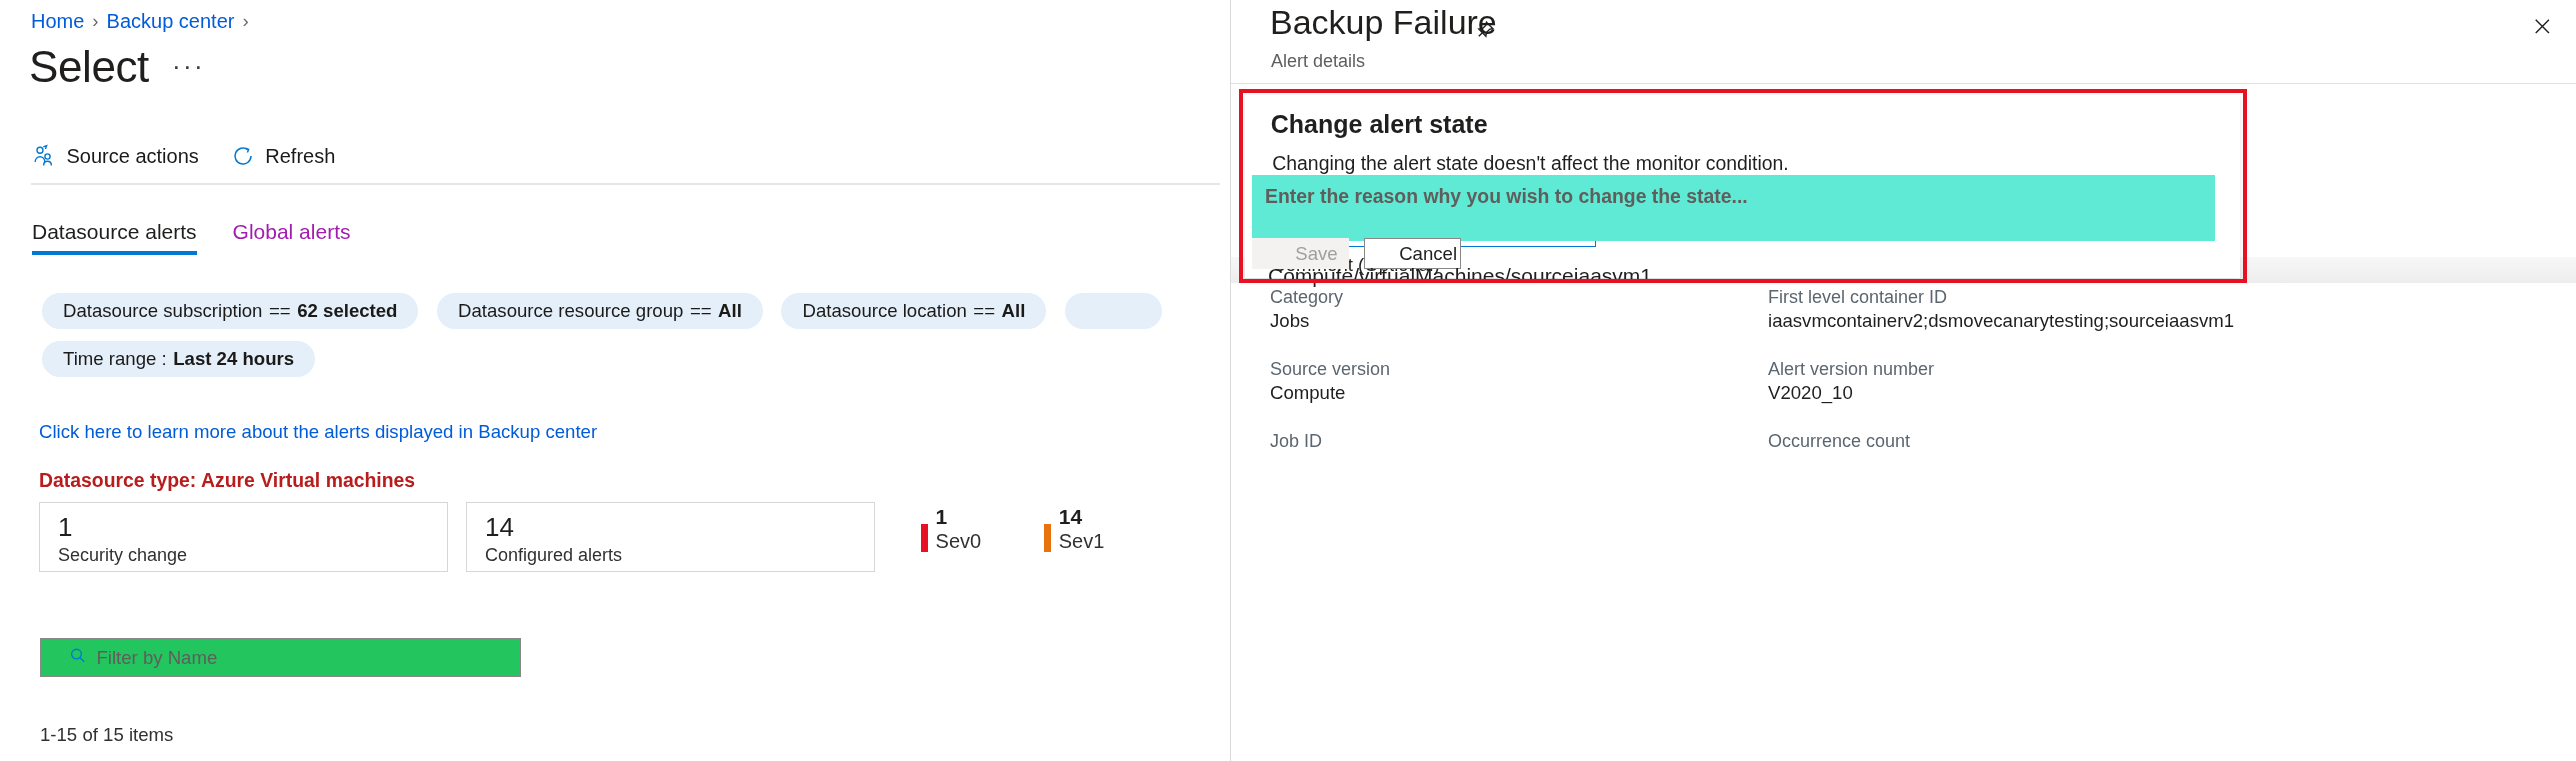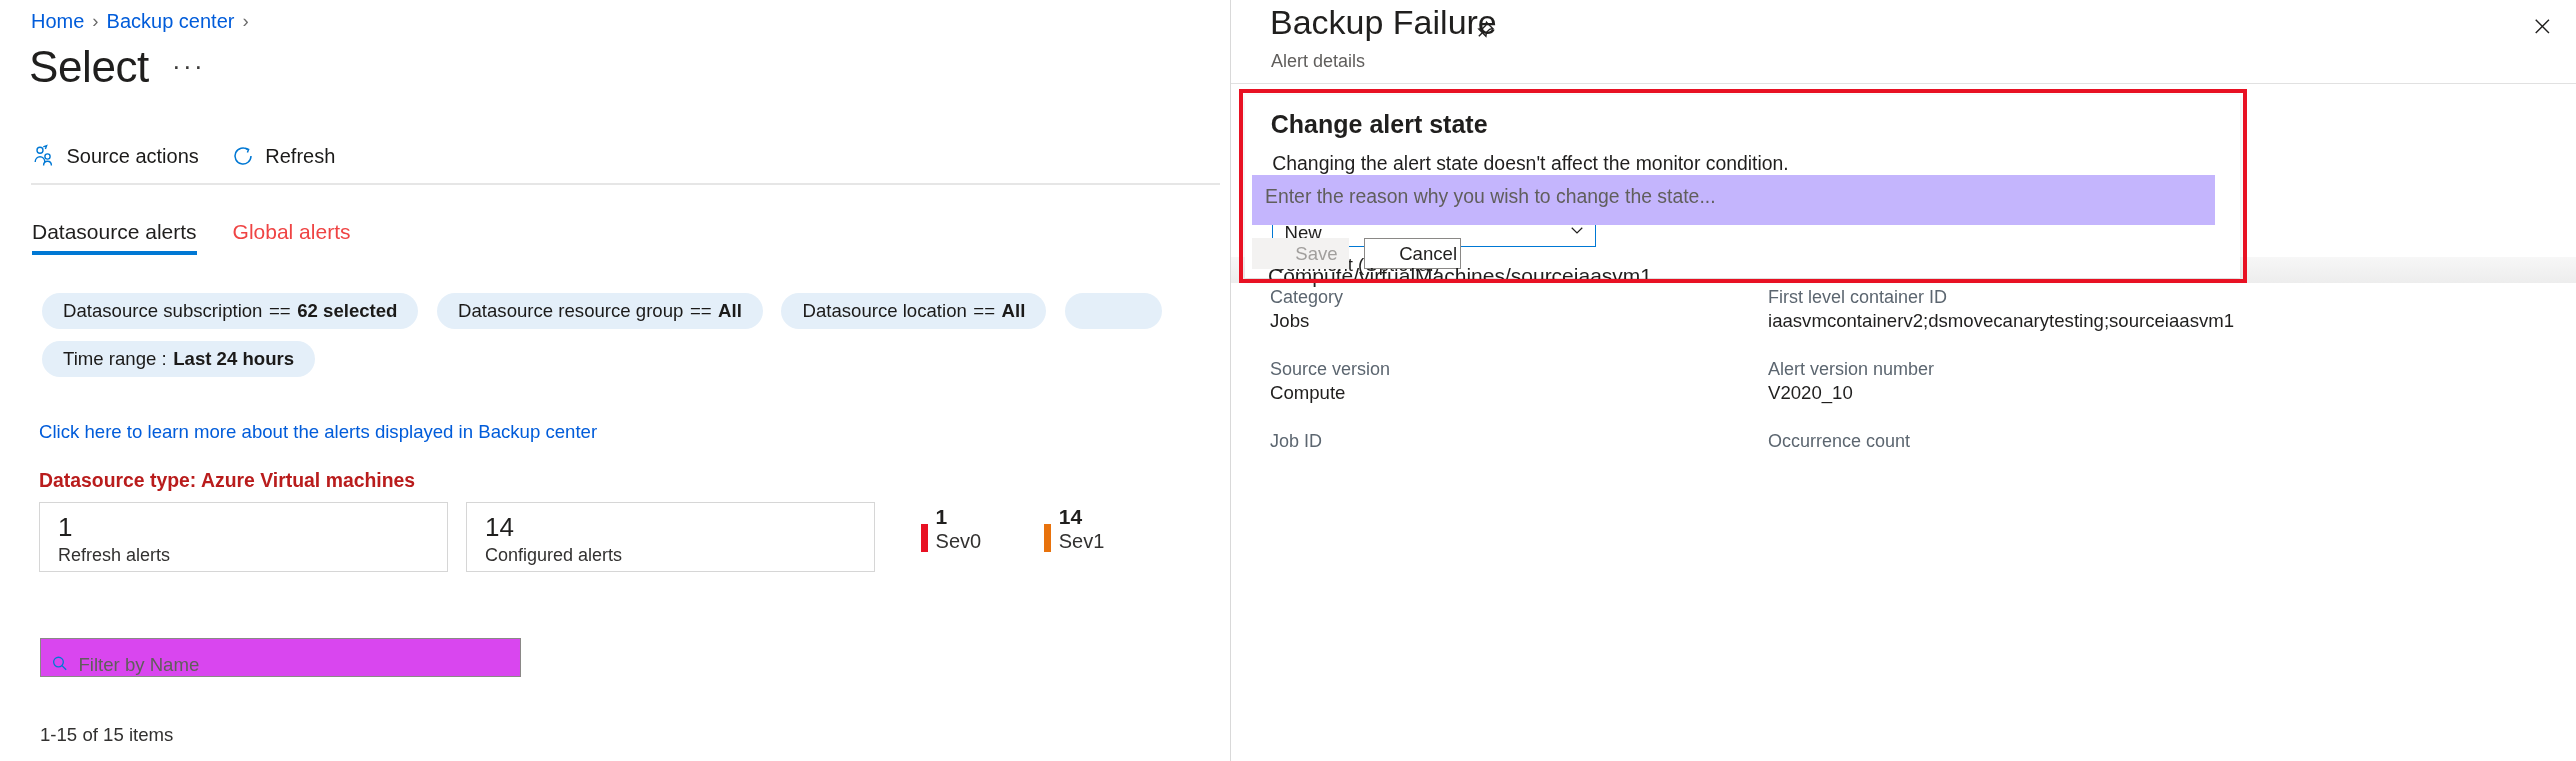--- a/index.html
+++ b/index.html
@@ -52,21 +52,21 @@
   .cmd-rule {
     position: absolute; left: 31px; top: 183px;
     width: 1189px; height: 1.6px; background: #e6e6e6;
   }
 
   .tabs {
     position: absolute; left: 32px; top: 220px;
     display: flex; align-items: flex-end; gap: 36px;
   }
   .tab {
-    font-size: 21px; color: #ef4444; cursor: pointer;
+    font-size: 21px; color: #a21caf; cursor: pointer;
     padding-bottom: 11.3px; position: relative; white-space: nowrap;
   }
   .tab.active { color: #201f1e; }
   .tab.active::after {
     content: ""; position: absolute; left: 0; right: 0; bottom: 0;
     height: 4px; background: #0078d4;
   }
 
   .pill-row {
     position: absolute; left: 42px;
@@ -123,22 +123,22 @@
     position: absolute; left: 0; top: 18px;
     width: 7.3px; height: 27.5px;
   }
   .sev-txt { display: flex; flex-direction: column; }
   .sev-num { font-size: 21px; font-weight: 700; color: #201f1e; line-height: 22.7px; }
   .sev-lbl { font-size: 20px; color: #323130; line-height: 24px; }
 
   .search-box {
     position: absolute; left: 40px; top: 638px;
     width: 481px; height: 39px;
-    border: 0.8px solid #8a8886; background: #d946ef;
-    display: flex; align-items: flex-end; padding: 0 9px; gap: 9px;
+    border: 0.8px solid #8a8886; background: #22c55e;
+    display: flex; align-items: center; padding: 0 27px; gap: 9px;
   }
   .search-box input {
     border: none; outline: none; flex: 1;
     font-size: 18.6px; font-family: "Liberation Sans", sans-serif;
     color: #323130; background: transparent;
   }
   .search-box input::placeholder { color: #605e5c; }
 
   .item-count {
     position: absolute; left: 40px; top: 724px;
@@ -212,26 +212,26 @@
     display: flex; align-items: center; justify-content: space-between;
     padding: 0 9.7px 0 11.3px;
     font-size: 18.6px; color: #201f1e; cursor: pointer;
   }
   .dlg-lbl-comment {
     position: absolute; left: 27.5px; top: 159px;
     font-size: 18.6px; color: #201f1e;
   }
   .dlg-textarea {
     position: absolute; left: 21px; top: 175px;
-    width: 963px; height: 50px;
-    background: #c4b5fd; border: none;
+    width: 963px; height: 66px;
+    background: #5eead4; border: none;
     padding: 9.7px 13px;
     font-size: 19.4px; color: #605e5c;
     font-family: "Liberation Sans", sans-serif;
-    resize: none; outline: none;
+    resize: none; outline: none; font-weight: bold;
   }
   .dlg-textarea::placeholder { color: #605e5c; }
   .dlg-btns {
     position: absolute; left: 21px; top: 238px;
     display: flex; gap: 14.6px; align-items: center;
   }
   .btn {
     height: 31px; min-width: 97px;
     font-size: 18.6px; font-family: "Liberation Sans", sans-serif;
     display: flex; align-items: center; justify-content: center;
@@ -346,21 +346,21 @@
       </div>
     </div>
 
     <div class="learn-link">Click here to learn more about the alerts displayed in Backup center</div>
 
     <div class="ds-type">Datasource type: Azure Virtual machines</div>
 
     <div class="cards">
       <div class="card">
         <div class="num">1</div>
-        <div class="cap">Refresh alerts</div>
+        <div class="cap">Security change</div>
       </div>
       <div class="card">
         <div class="num">14</div>
         <div class="cap">Configured alerts</div>
       </div>
     </div>
 
     <div class="sev-group" style="left:921px;">
       <div class="sev">
         <span class="sev-bar" id="sevbar0" style="background: rgb(232, 17, 35);"></span>

